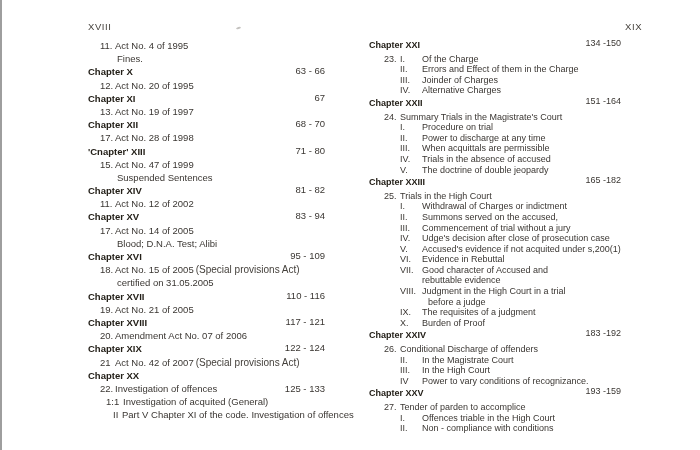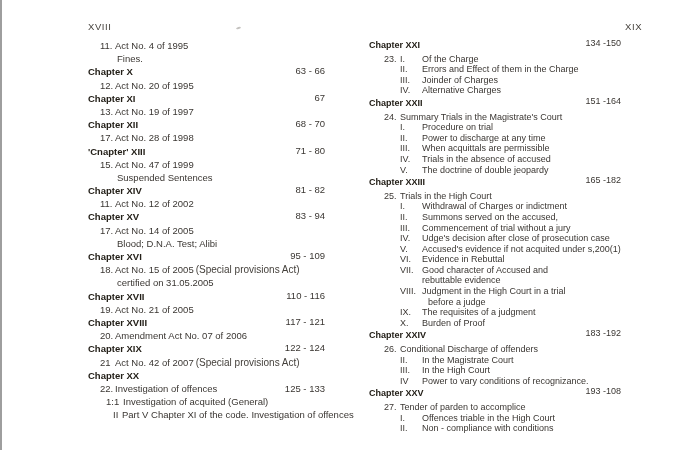--- a/index.html
+++ b/index.html
@@ -116,21 +116,21 @@
       <div class="row cont"><span class="text">rebuttable evidence</span></div>
       <div class="row roman-row"><span class="roman">VIII.</span><span class="text">Judgment in the High Court in a trial</span></div>
       <div class="row cont2"><span class="text">before a judge</span></div>
       <div class="row roman-row"><span class="roman">IX.</span><span class="text">The requisites of a judgment</span></div>
       <div class="row roman-row"><span class="roman">X.</span><span class="text">Burden of Proof</span></div>
       <div class="row chapter"><span class="text">Chapter XXIV</span><span class="pages">183 -192</span></div>
       <div class="row item2"><span class="num">26.</span><span class="text">Conditional Discharge of offenders</span></div>
       <div class="row roman-row"><span class="roman">II.</span><span class="text">In the Magistrate Court</span></div>
       <div class="row roman-row"><span class="roman">III.</span><span class="text">In the High Court</span></div>
       <div class="row roman-row"><span class="roman">IV</span><span class="text">Power to vary conditions of recognizance.</span></div>
-      <div class="row chapter"><span class="text">Chapter XXV</span><span class="pages">193 -108</span></div>
+      <div class="row chapter"><span class="text">Chapter XXV</span><span class="pages">193 -159</span></div>
       <div class="row item2"><span class="num">27.</span><span class="text">Tender of parden to accomplice</span></div>
       <div class="row roman-row"><span class="roman">I.</span><span class="text">Offences triable in the High Court</span></div>
       <div class="row roman-row"><span class="roman">II.</span><span class="text">Non - compliance with conditions</span></div>
     </div>
 
   <div class="divider" style="background: rgb(158, 158, 158);"></div>
   <div class="speck"></div>
 </div>
 
 </body></html>

